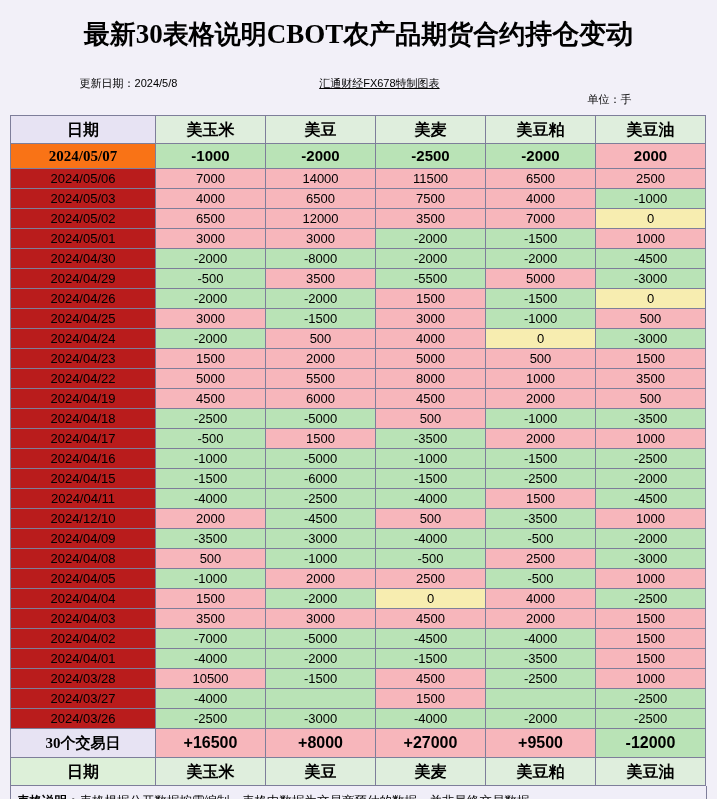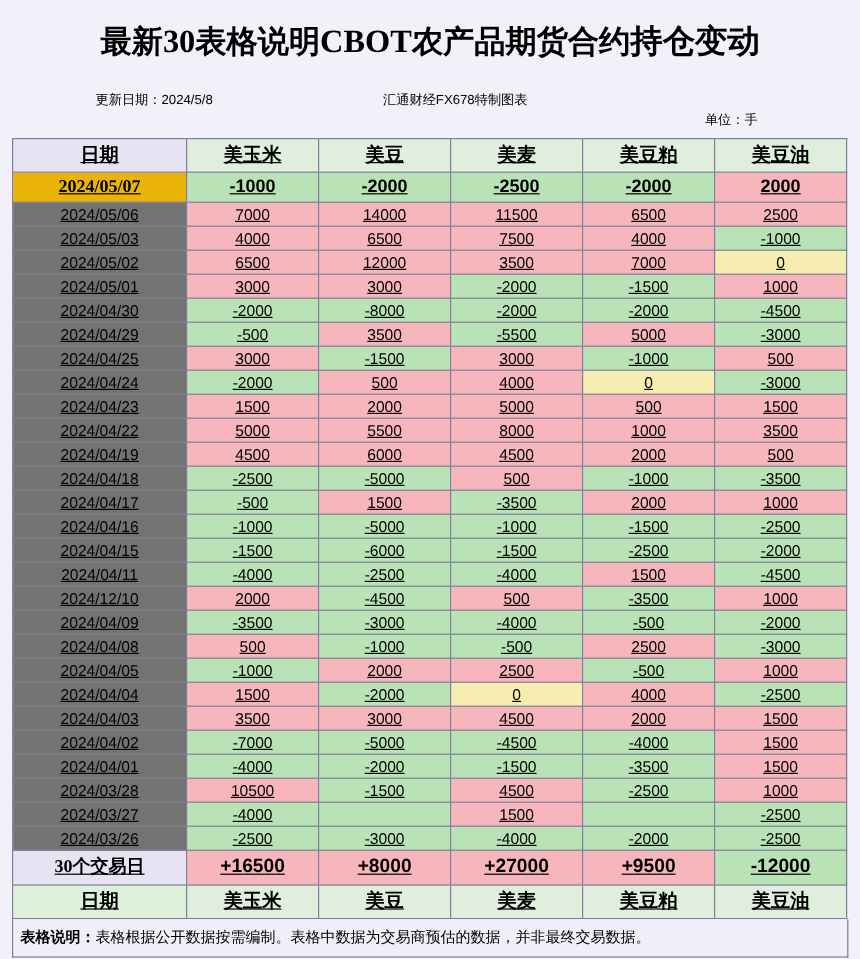--- a/index.html
+++ b/index.html
@@ -29,28 +29,27 @@
   .title .t-small{font-size:26px;}
   .title .t-big{font-size:27px;}
   
   .subbar{
     display:flex;
     align-items:center;
     font-size:11px;
     padding:2px 0 8px 0;
   }
   .subbar .left{flex:0 0 34%;text-align:center;}
-  .subbar .mid{flex:0 0 38%;text-align:center;}
+  .subbar .mid{flex:0 0 38%;text-align:center;text-decoration:underline;}
   .subbar .right{flex:1;text-align:center;margin-top:32px;}
   
   table{
     border-collapse:collapse;
     width:594px;
     table-layout:fixed;
-    text-decoration:underline;
   }
   td,th{
     border:1px solid #7e7e9a;
     text-align:center;
     font-size:13px;
     font-family:"Liberation Sans","DejaVu Sans",sans-serif;
     padding:0;
     height:19px;
     line-height:19px;
   }
@@ -64,22 +63,22 @@
     line-height:27px;
     font-family:"Liberation Serif","DejaVu Serif",serif;
   }
   .hdr td.first{background:#e7e3f3;}
   .row-top td{
     font-weight:bold;
     font-size:15px;
     height:24px;
     line-height:24px;
   }
-  .row-top td.datecell{background:#eab308;font-family:"Liberation Serif","DejaVu Serif",serif;text-align:center;}
-  .datecell{background:#737373;}
+  .row-top td.datecell{background:#f97316;font-family:"Liberation Serif","DejaVu Serif",serif;text-align:center;}
+  .datecell{background:#b91c1c;}
   .pos{background:#f7b6bb;}
   .neg{background:#b9e3b6;}
   .zero{background:#f7edb0;}
   .total td{
     font-weight:bold;
     font-size:16px;
     height:28px;
     line-height:28px;
     margin-top:24px;
   }
@@ -189,20 +188,28 @@
         </tr>
         <tr class="">
           <td class="datecell">2024/04/29</td>
           <td class="neg">-500</td>
           <td class="pos">3500</td>
           <td class="neg">-5500</td>
           <td class="pos">5000</td>
           <td class="neg">-3000</td>
         </tr>
         <tr class="">
+          <td class="datecell">2024/04/26</td>
+          <td class="neg">-2000</td>
+          <td class="neg">-2000</td>
+          <td class="pos">1500</td>
+          <td class="neg">-1500</td>
+          <td class="zero">0</td>
+        </tr>
+        <tr class="">
           <td class="datecell">2024/04/25</td>
           <td class="pos">3000</td>
           <td class="neg">-1500</td>
           <td class="pos">3000</td>
           <td class="neg">-1000</td>
           <td class="pos">500</td>
         </tr>
         <tr class="">
           <td class="datecell">2024/04/24</td>
           <td class="neg">-2000</td>

